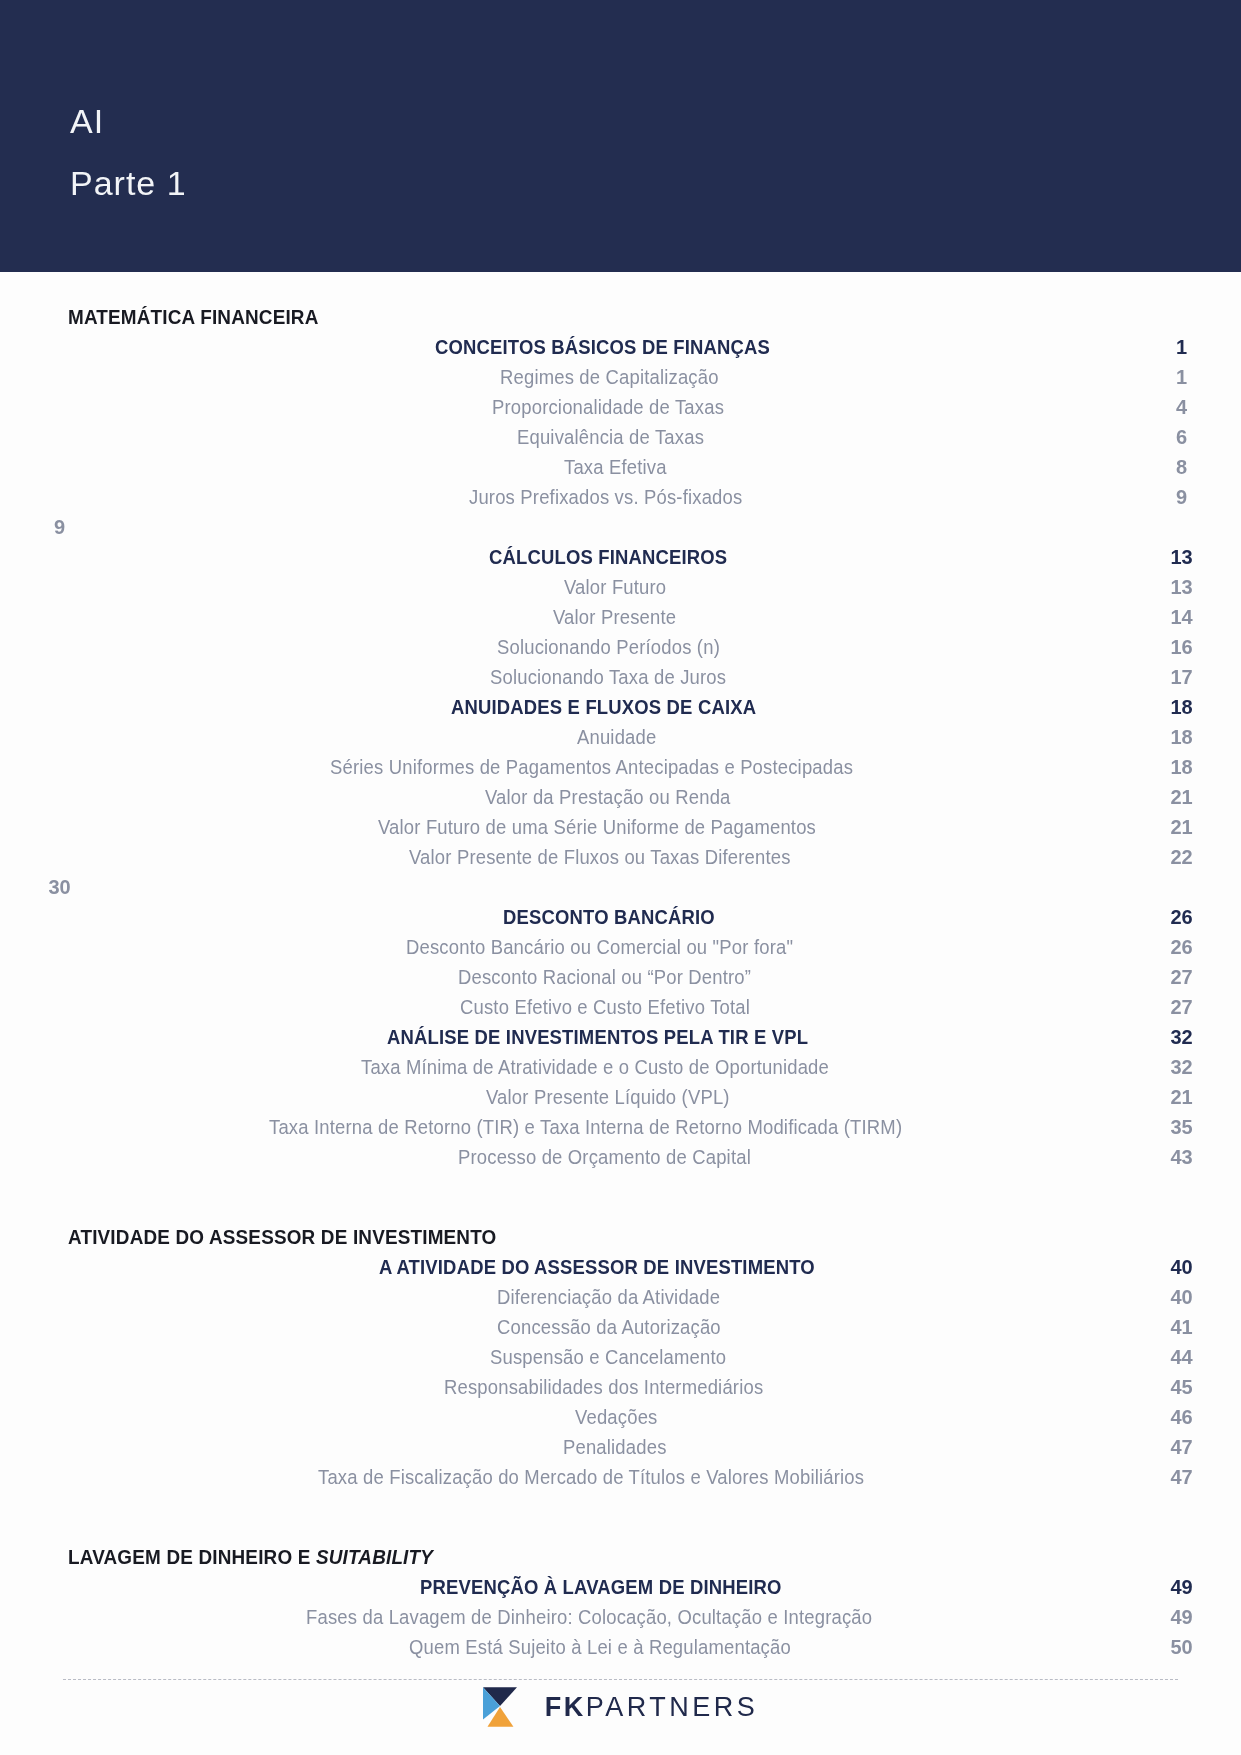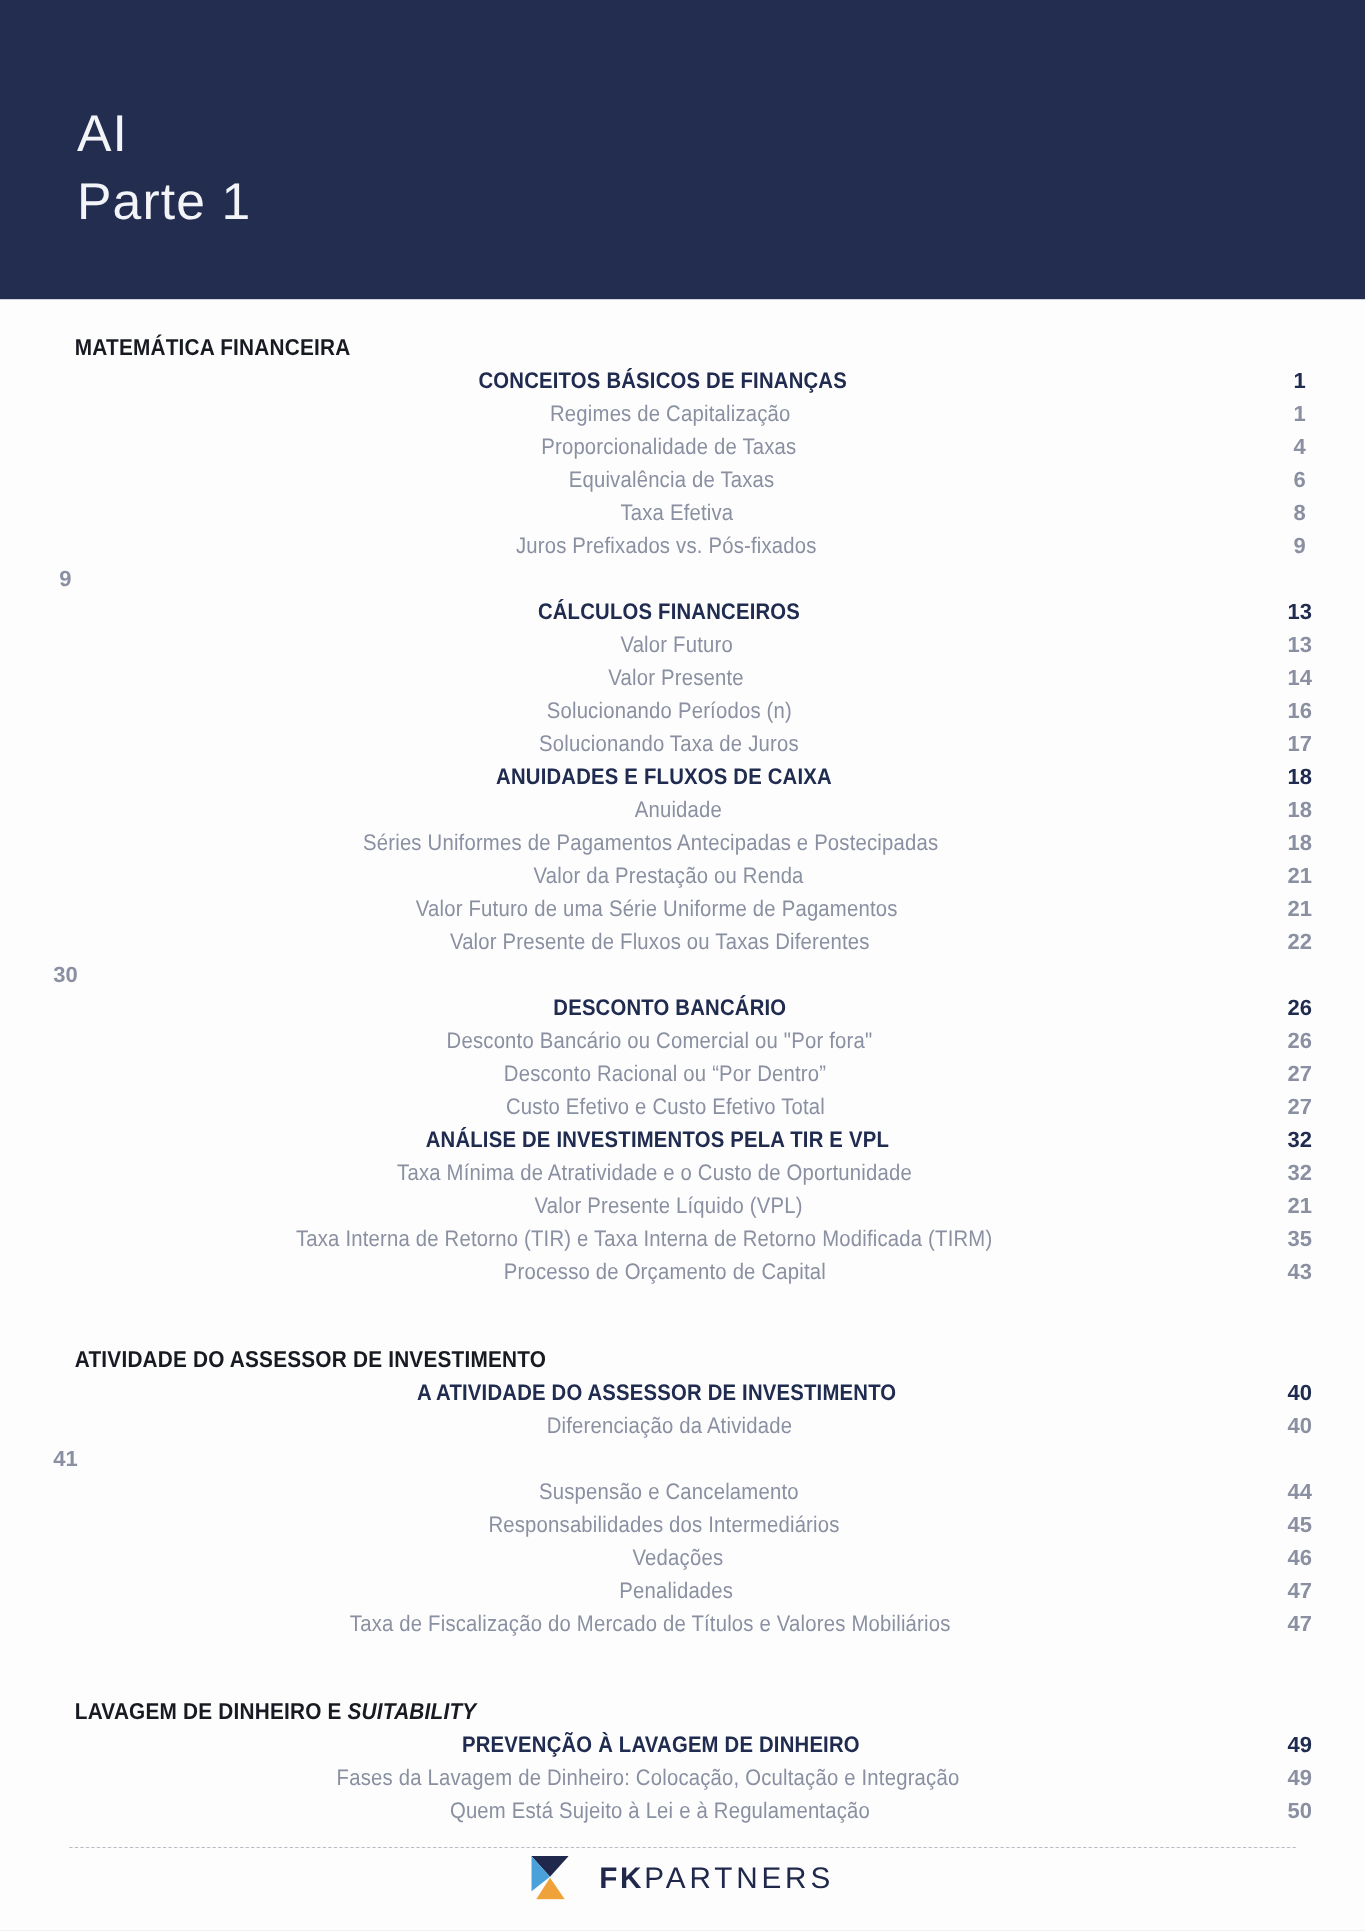--- a/index.html
+++ b/index.html
@@ -25,21 +25,21 @@
   }
   
   .hero{
     height:272px;
     background:var(--header-bg);
     box-sizing:border-box;
     padding:90px 0 0 70px;
     color:var(--hero-text);
   }
   .hero-line{
-    font-size:47px;
+    font-size:34px;
     font-weight:300;
     line-height:62px;
     letter-spacing:1px;
   }
   
   .toc{padding-top:30px;}
   .toc-section{margin-bottom:50px;}
   .toc-section:last-child{margin-bottom:0;}
   .row{height:30px;display:flex;align-items:center;text-align:center;}
   .squeeze{
@@ -217,20 +217,21 @@
         </div>
         <div class="row entry entry-bold">
           <span class="entry-label-wrap"><span class="entry-label squeeze">A ATIVIDADE DO ASSESSOR DE INVESTIMENTO</span></span>
           <span class="entry-page">40</span>
         </div>
         <div class="row entry entry-normal">
           <span class="entry-label-wrap"><span class="entry-label squeeze">Diferenciação da Atividade</span></span>
           <span class="entry-page">40</span>
         </div>
         <div class="row entry entry-normal">
+          <span class="entry-label-wrap"><span class="entry-label squeeze">Concessão da Autorização</span></span>
           <span class="entry-page">41</span>
         </div>
         <div class="row entry entry-normal">
           <span class="entry-label-wrap"><span class="entry-label squeeze">Suspensão e Cancelamento</span></span>
           <span class="entry-page">44</span>
         </div>
         <div class="row entry entry-normal">
           <span class="entry-label-wrap"><span class="entry-label squeeze">Responsabilidades dos Intermediários</span></span>
           <span class="entry-page">45</span>
         </div>

